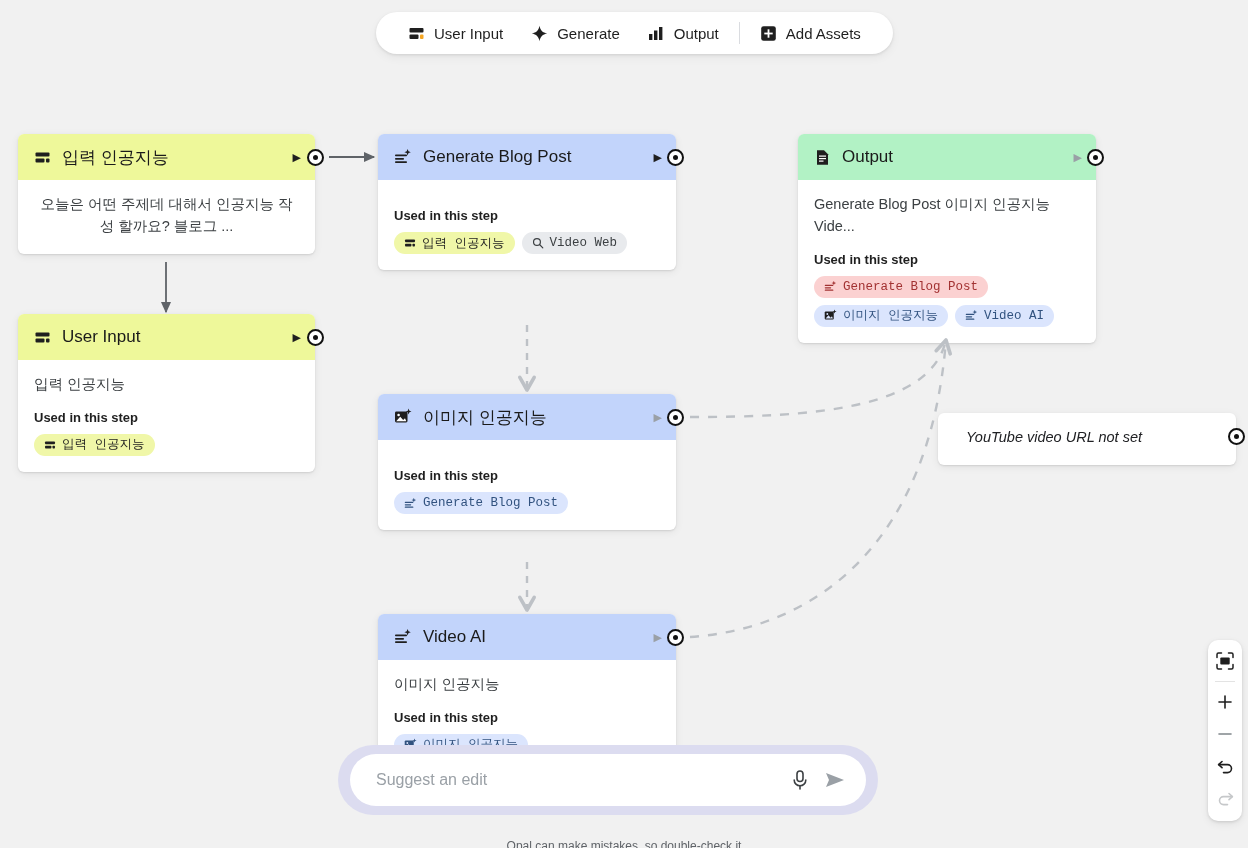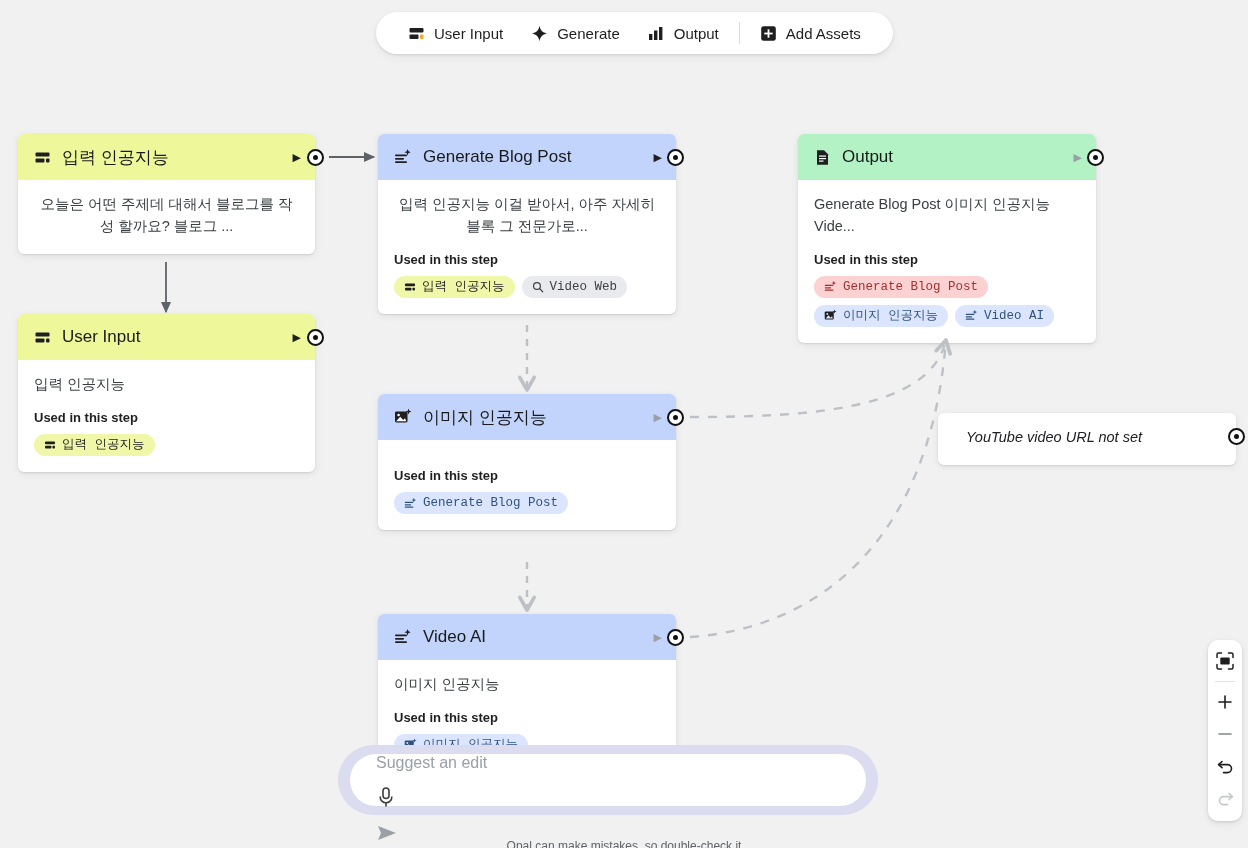--- a/index.html
+++ b/index.html
@@ -93,21 +93,21 @@
   
   .prompt-wrap {
     position: absolute; left: 338px; top: 745px;
     width: 540px; height: 70px;
     background: #dcdcf0; border-radius: 35px;
     display: flex; align-items: center; justify-content: center;
     z-index: 20;
   }
   .prompt-inner {
     width: 516px; height: 52px; background: #ffffff; border-radius: 26px;
-    display: flex; align-items: flex-start; padding: 0 20px 0 26px; gap: 14px; flex-direction: column;
+    display: flex; align-items: center; padding: 0 20px 0 26px; gap: 14px;
   }
   .prompt-input {
     flex: 1; border: none; outline: none; background: transparent;
     font-family: "Liberation Sans", sans-serif; font-size: 16px; color: #202124;
   }
   .prompt-input::placeholder { color: #9aa0a6; }
   .disclaimer {
     position: absolute; left: 0; right: 0; top: 824px;
     text-align: center; font-size: 12px; color: #5f6368; z-index: 20; margin-top: 15px;
   }
@@ -211,21 +211,21 @@
         <svg width="17" height="17" viewBox="0 0 17 17">
           <rect x="1.5" y="3.5" width="14" height="4" rx="1" fill="#1f1f1f"></rect>
           <rect x="1.5" y="9.5" width="9" height="4" rx="1" fill="#1f1f1f"></rect>
           <rect x="12" y="9.5" width="3.5" height="4" rx="1" fill="#1f1f1f"></rect>
         </svg>
       </span>
       <span class="node-title">입력 인공지능</span>
       <span class="play">▶</span>
     </div>
     <div class="node-body">
-      <div class="node-desc center">오늘은 어떤 주제데 대해서 블로그를 작성 할까요? 블로그 ...</div>
+      <div class="node-desc center">오늘은 어떤 주제데 대해서 인공지능 작성 할까요? 블로그 ...</div>
     </div>
   </div>
   <div class="port" style="left:307px; top:149px;"></div>
 
   <div class="node" style="left:18px; top:314px; width:297px;">
     <div class="node-head h-yellow">
       <span class="ico">
         <svg width="17" height="17" viewBox="0 0 17 17">
           <rect x="1.5" y="3.5" width="14" height="4" rx="1" fill="#1f1f1f"></rect>
           <rect x="1.5" y="9.5" width="9" height="4" rx="1" fill="#1f1f1f"></rect>
@@ -261,21 +261,20 @@
           <rect x="1" y="6.5" width="12" height="1.7" rx="0.8" fill="#1f1f1f"></rect>
           <rect x="1" y="10" width="9" height="1.7" rx="0.8" fill="#1f1f1f"></rect>
           <rect x="1" y="13.3" width="12" height="1.7" rx="0.8" fill="#1f1f1f"></rect>
           <path d="M13.6 1 L14.5 3.3 L16.8 4.2 L14.5 5.1 L13.6 7.4 L12.7 5.1 L10.4 4.2 L12.7 3.3 Z" fill="#1f1f1f"></path>
         </svg>
       </span>
       <span class="node-title">Generate Blog Post</span>
       <span class="play">▶</span>
     </div>
     <div class="node-body">
-      <div class="node-desc center">입력 인공지능 이걸 받아서, 아주 자세히 블록 그 전문가로...</div>
       <div class="used-label">Used in this step</div>
       <div class="chips">
         <span class="chip yellow">
           <span class="ico">
             <svg width="12" height="12" viewBox="0 0 17 17">
               <rect x="1.5" y="3.5" width="14" height="4" rx="1" fill="#1f1f1f"></rect>
               <rect x="1.5" y="9.5" width="9" height="4" rx="1" fill="#1f1f1f"></rect>
               <rect x="12" y="9.5" width="3.5" height="4" rx="1" fill="#1f1f1f"></rect>
             </svg>
           </span>

